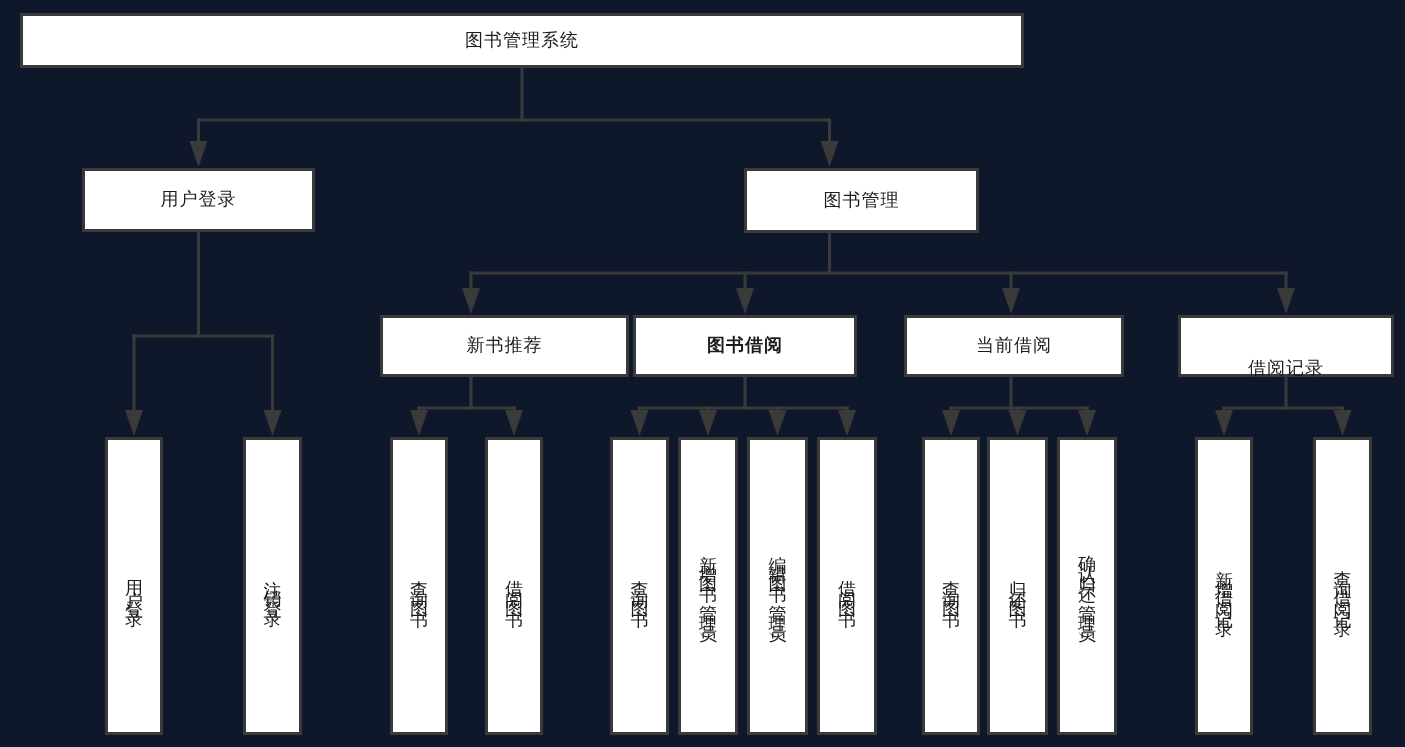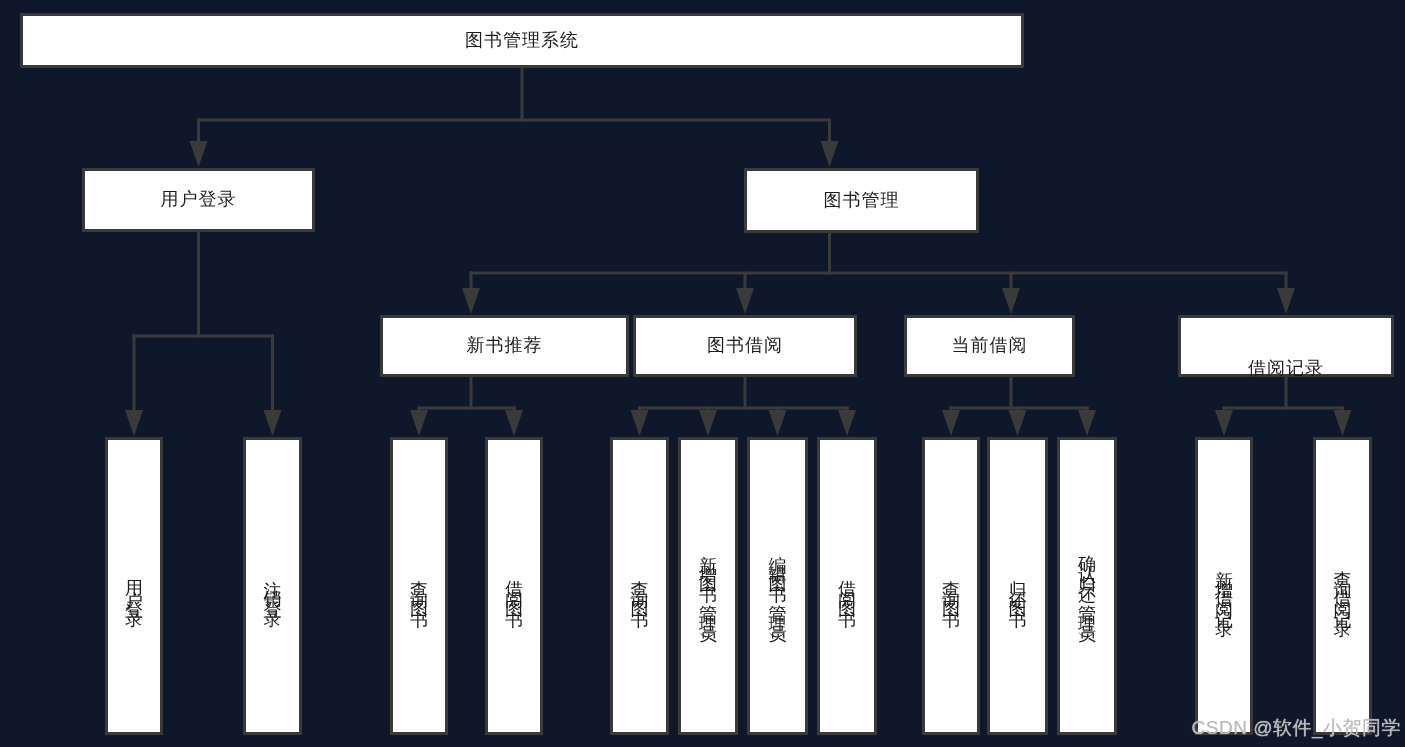--- a/index.html
+++ b/index.html
@@ -119,23 +119,23 @@
       <div class="node h" style="left: 82px; top: 168px; width: 233px; height: 64px; border-color: rgb(58, 58, 58);">
         <span class="label" style="color: rgb(28, 28, 28);">用户登录</span>
       </div>
       <div class="node h" style="left: 712px; top: 168px; width: 235px; height: 65px; border-color: rgb(58, 58, 58); margin-left: 32px;">
         <span class="label" style="color: rgb(28, 28, 28);">图书管理</span>
       </div>
       <div class="node h" style="left: 380px; top: 315px; width: 249px; height: 62px; border-color: rgb(58, 58, 58);">
         <span class="label" style="color: rgb(28, 28, 28);">新书推荐</span>
       </div>
       <div class="node h" style="left: 633px; top: 315px; width: 224px; height: 62px; border-color: rgb(58, 58, 58);">
-        <span class="label" style="color: rgb(28, 28, 28);">图书借阅</span>
+        <span class="label" style="color: rgb(28, 28, 28); font-weight: bold;">图书借阅</span>
       </div>
-      <div class="node h" style="left: 904px; top: 315px; width: 171px; height: 62px; border-color: rgb(58, 58, 58);">
+      <div class="node h" style="left: 904px; top: 315px; width: 220px; height: 62px; border-color: rgb(58, 58, 58);">
         <span class="label" style="color: rgb(28, 28, 28);">当前借阅</span>
       </div>
       <div class="node h" style="left: 1178px; top: 315px; width: 216px; height: 62px; border-color: rgb(58, 58, 58);">
         <span class="label" style="color: rgb(28, 28, 28); margin-top: 46px;">借阅记录</span>
       </div>
       <div class="node v" style="left: 105px; top: 437px; width: 58px; height: 298px; border-color: rgb(58, 58, 58);">
         <span class="label" style="color: rgb(28, 28, 28);">用户登录</span>
       </div>
       <div class="node v" style="left: 243px; top: 437px; width: 59px; height: 298px; border-color: rgb(58, 58, 58);">
         <span class="label" style="color: rgb(28, 28, 28);">注销登录</span>
@@ -167,14 +167,13 @@
       <div class="node v" style="left: 1057px; top: 437px; width: 60px; height: 298px; border-color: rgb(58, 58, 58);">
         <span class="label" style="color: rgb(28, 28, 28);">确认归还（管理员）</span>
       </div>
       <div class="node v" style="left: 1195px; top: 437px; width: 58px; height: 298px; border-color: rgb(58, 58, 58);">
         <span class="label" style="color: rgb(28, 28, 28);">新增借阅记录</span>
       </div>
       <div class="node v" style="left: 1313px; top: 437px; width: 59px; height: 298px; border-color: rgb(58, 58, 58);">
         <span class="label" style="color: rgb(28, 28, 28);">查询借阅记录</span>
       </div>
     </div>
-  <div id="watermark" style="color: rgb(185, 185, 185);">CSDN @软件_小贺同学</div>
 </div>
 
 </body></html>

